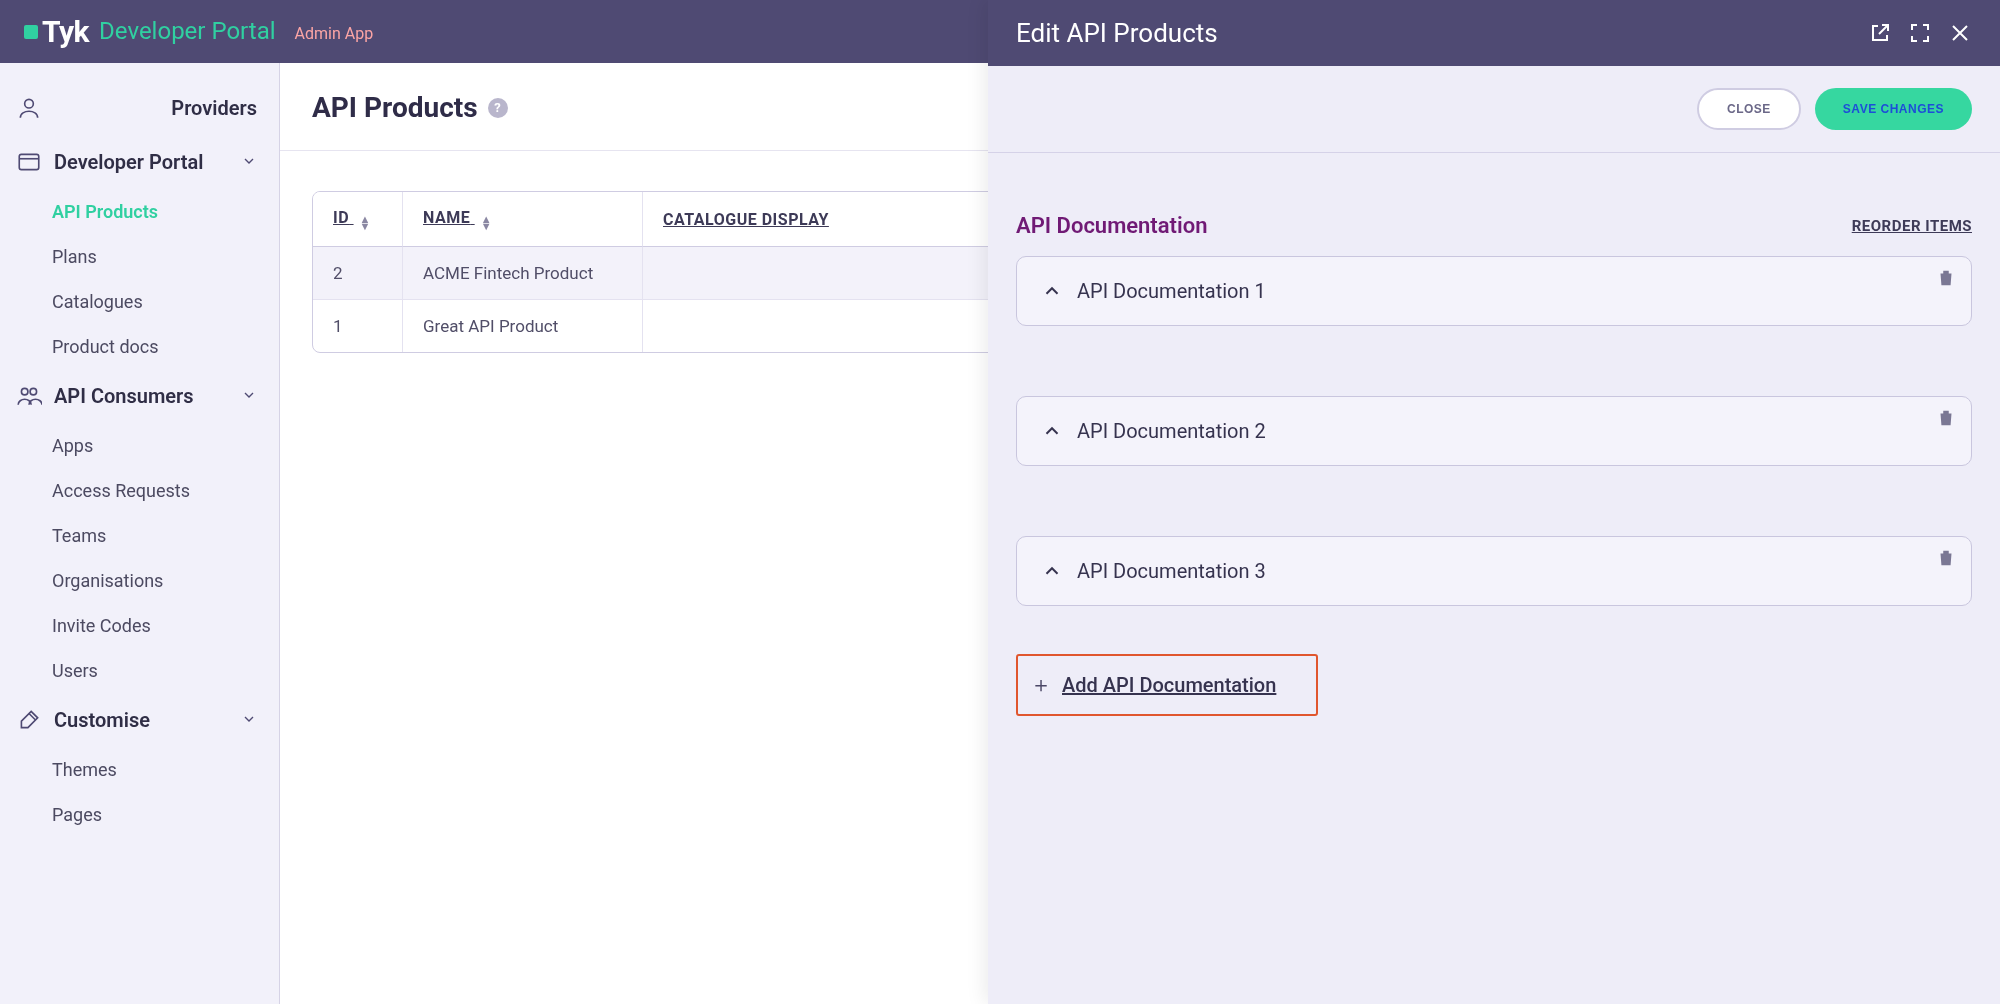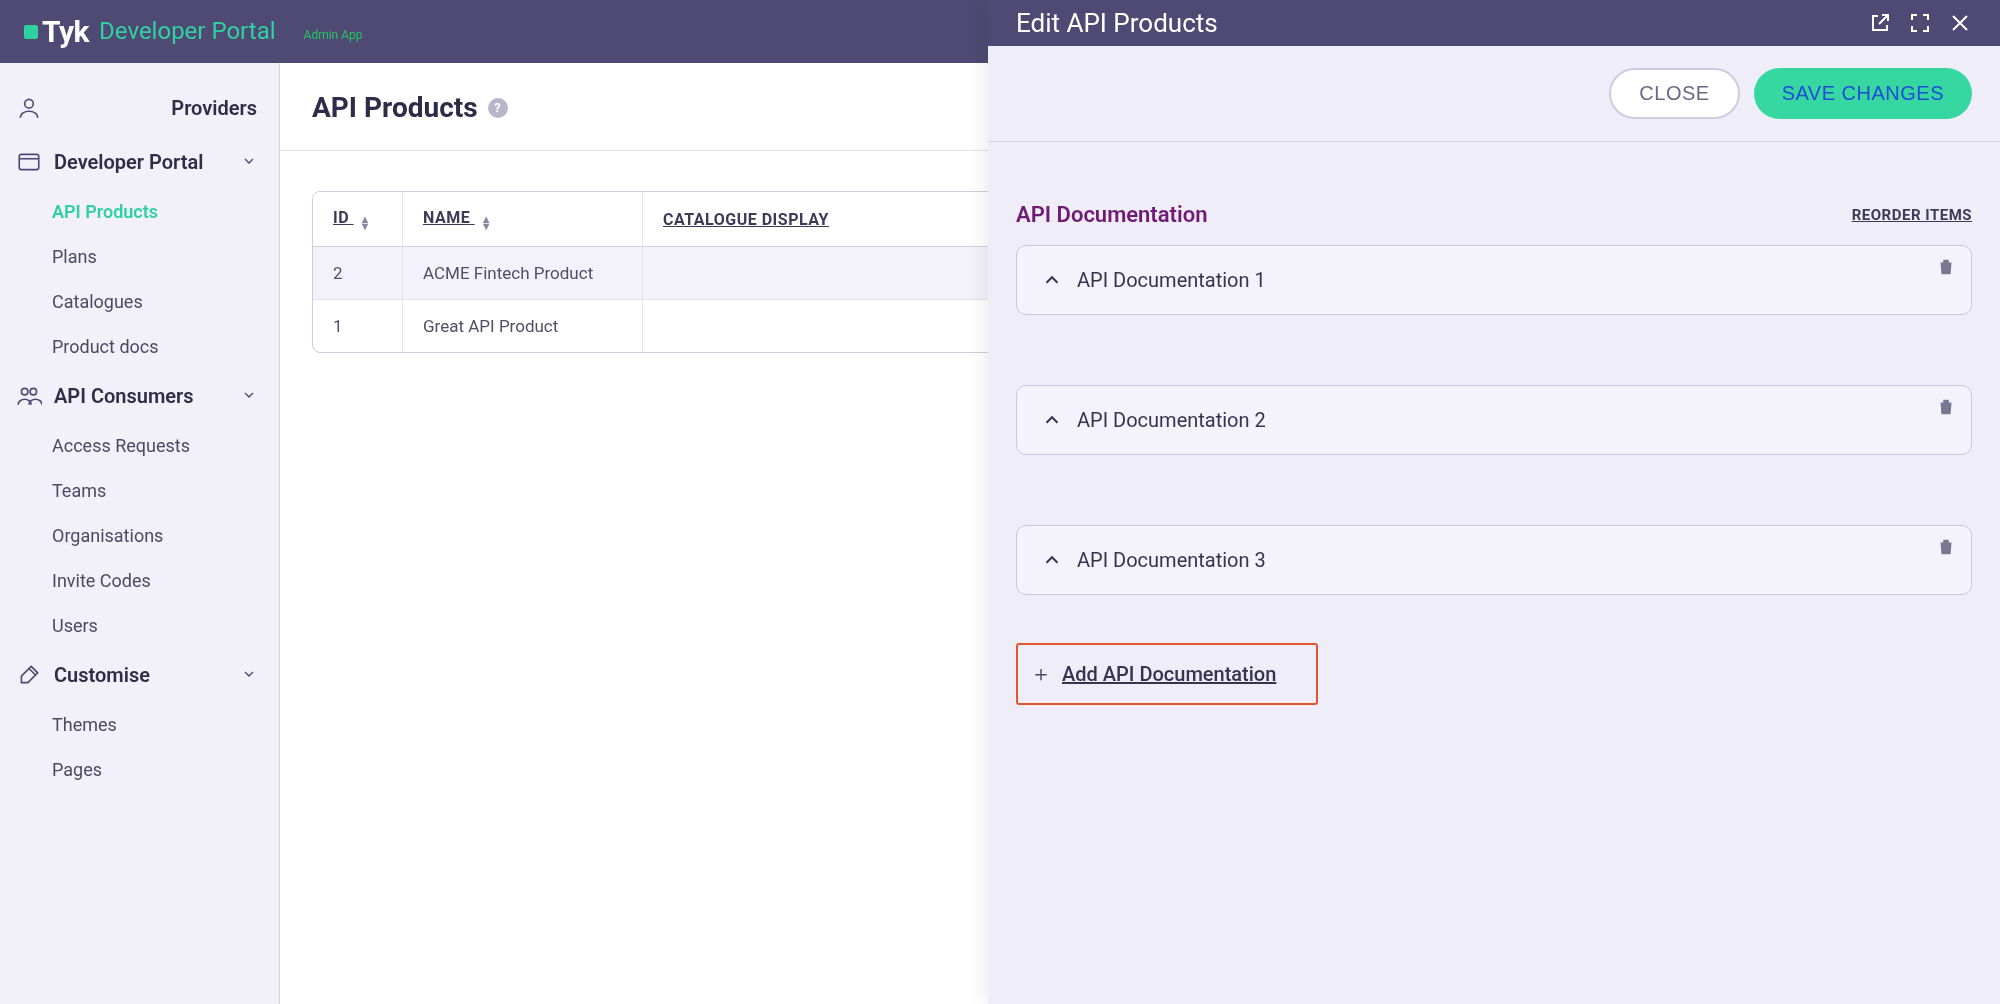--- a/index.html
+++ b/index.html
@@ -42,23 +42,23 @@
     font-weight: 700;
     color: #ffffff;
     letter-spacing: -0.5px;
   }
   .brand-portal {
     font-size: 24px;
     color: #30d0a1;
     font-weight: 400;
   }
   .brand-admin {
-    font-size: 12px;
-    color: #22c55e;
-    margin-left: 18px;
+    font-size: 16px;
+    color: #fca5a5;
+    margin-left: 9px;
   }
 
   
   .sidebar {
     position: absolute;
     top: 63px;
     left: 0;
     width: 280px;
     bottom: 0;
     background: #f2f1fa;
@@ -170,21 +170,21 @@
     top: 0;
     right: 0;
     width: 1012px;
     bottom: 0;
     background: #eeedf8;
     display:flex;
     flex-direction:column;
     box-shadow: -4px 0 18px rgba(0,0,0,0.08);
   }
   .panel-header {
-    height: 46px;
+    height: 66px;
     background:#4f4a73;
     display:flex;
     align-items:center;
     padding: 0 28px;
     color:#fff;
     gap:16px;
   }
   .panel-title {
     font-size: 26px;
     font-weight: 400;
@@ -201,22 +201,22 @@
     display:flex;
     justify-content:flex-end;
     gap:14px;
     padding: 22px 28px 22px;
     background:#eeedf8;
     border-bottom:1px solid #d5d2e8;
   }
   .btn {
     padding: 12px 28px;
     border-radius: 30px;
-    font-size:20px;
-    font-weight:400;
+    font-size:12px;
+    font-weight:700;
     letter-spacing:0.5px;
     cursor:pointer;
     border:none;
   }
   .btn-close {
     background:#fff;
     color:#6b6888;
     border:2px solid #cfcce2;
   }
   .btn-save {
@@ -339,20 +339,21 @@
           <path d="M2 20c0-3 3-5 6-5s6 2 6 5M12 20c0-3 3-5 6-5s6 2 6 5"></path>
         </svg>
     </span>
     <span>API Consumers</span>
     <span class="chev">
       <svg width="16" height="16" viewBox="0 0 24 24" fill="none" stroke="#4f4a73" stroke-width="2">
           <path d="M6 9l6 6 6-6"></path>
         </svg>
     </span>
   </div>
+  <div class="nav-item">Apps</div>
   <div class="nav-item">Access Requests</div>
   <div class="nav-item">Teams</div>
   <div class="nav-item">Organisations</div>
   <div class="nav-item">Invite Codes</div>
   <div class="nav-item">Users</div>
 
   <div class="nav-section">
     <span class="nav-icon">
       <svg viewBox="0 0 24 24">
           <path d="M14 4l6 6-9 9H5v-6z"></path>

